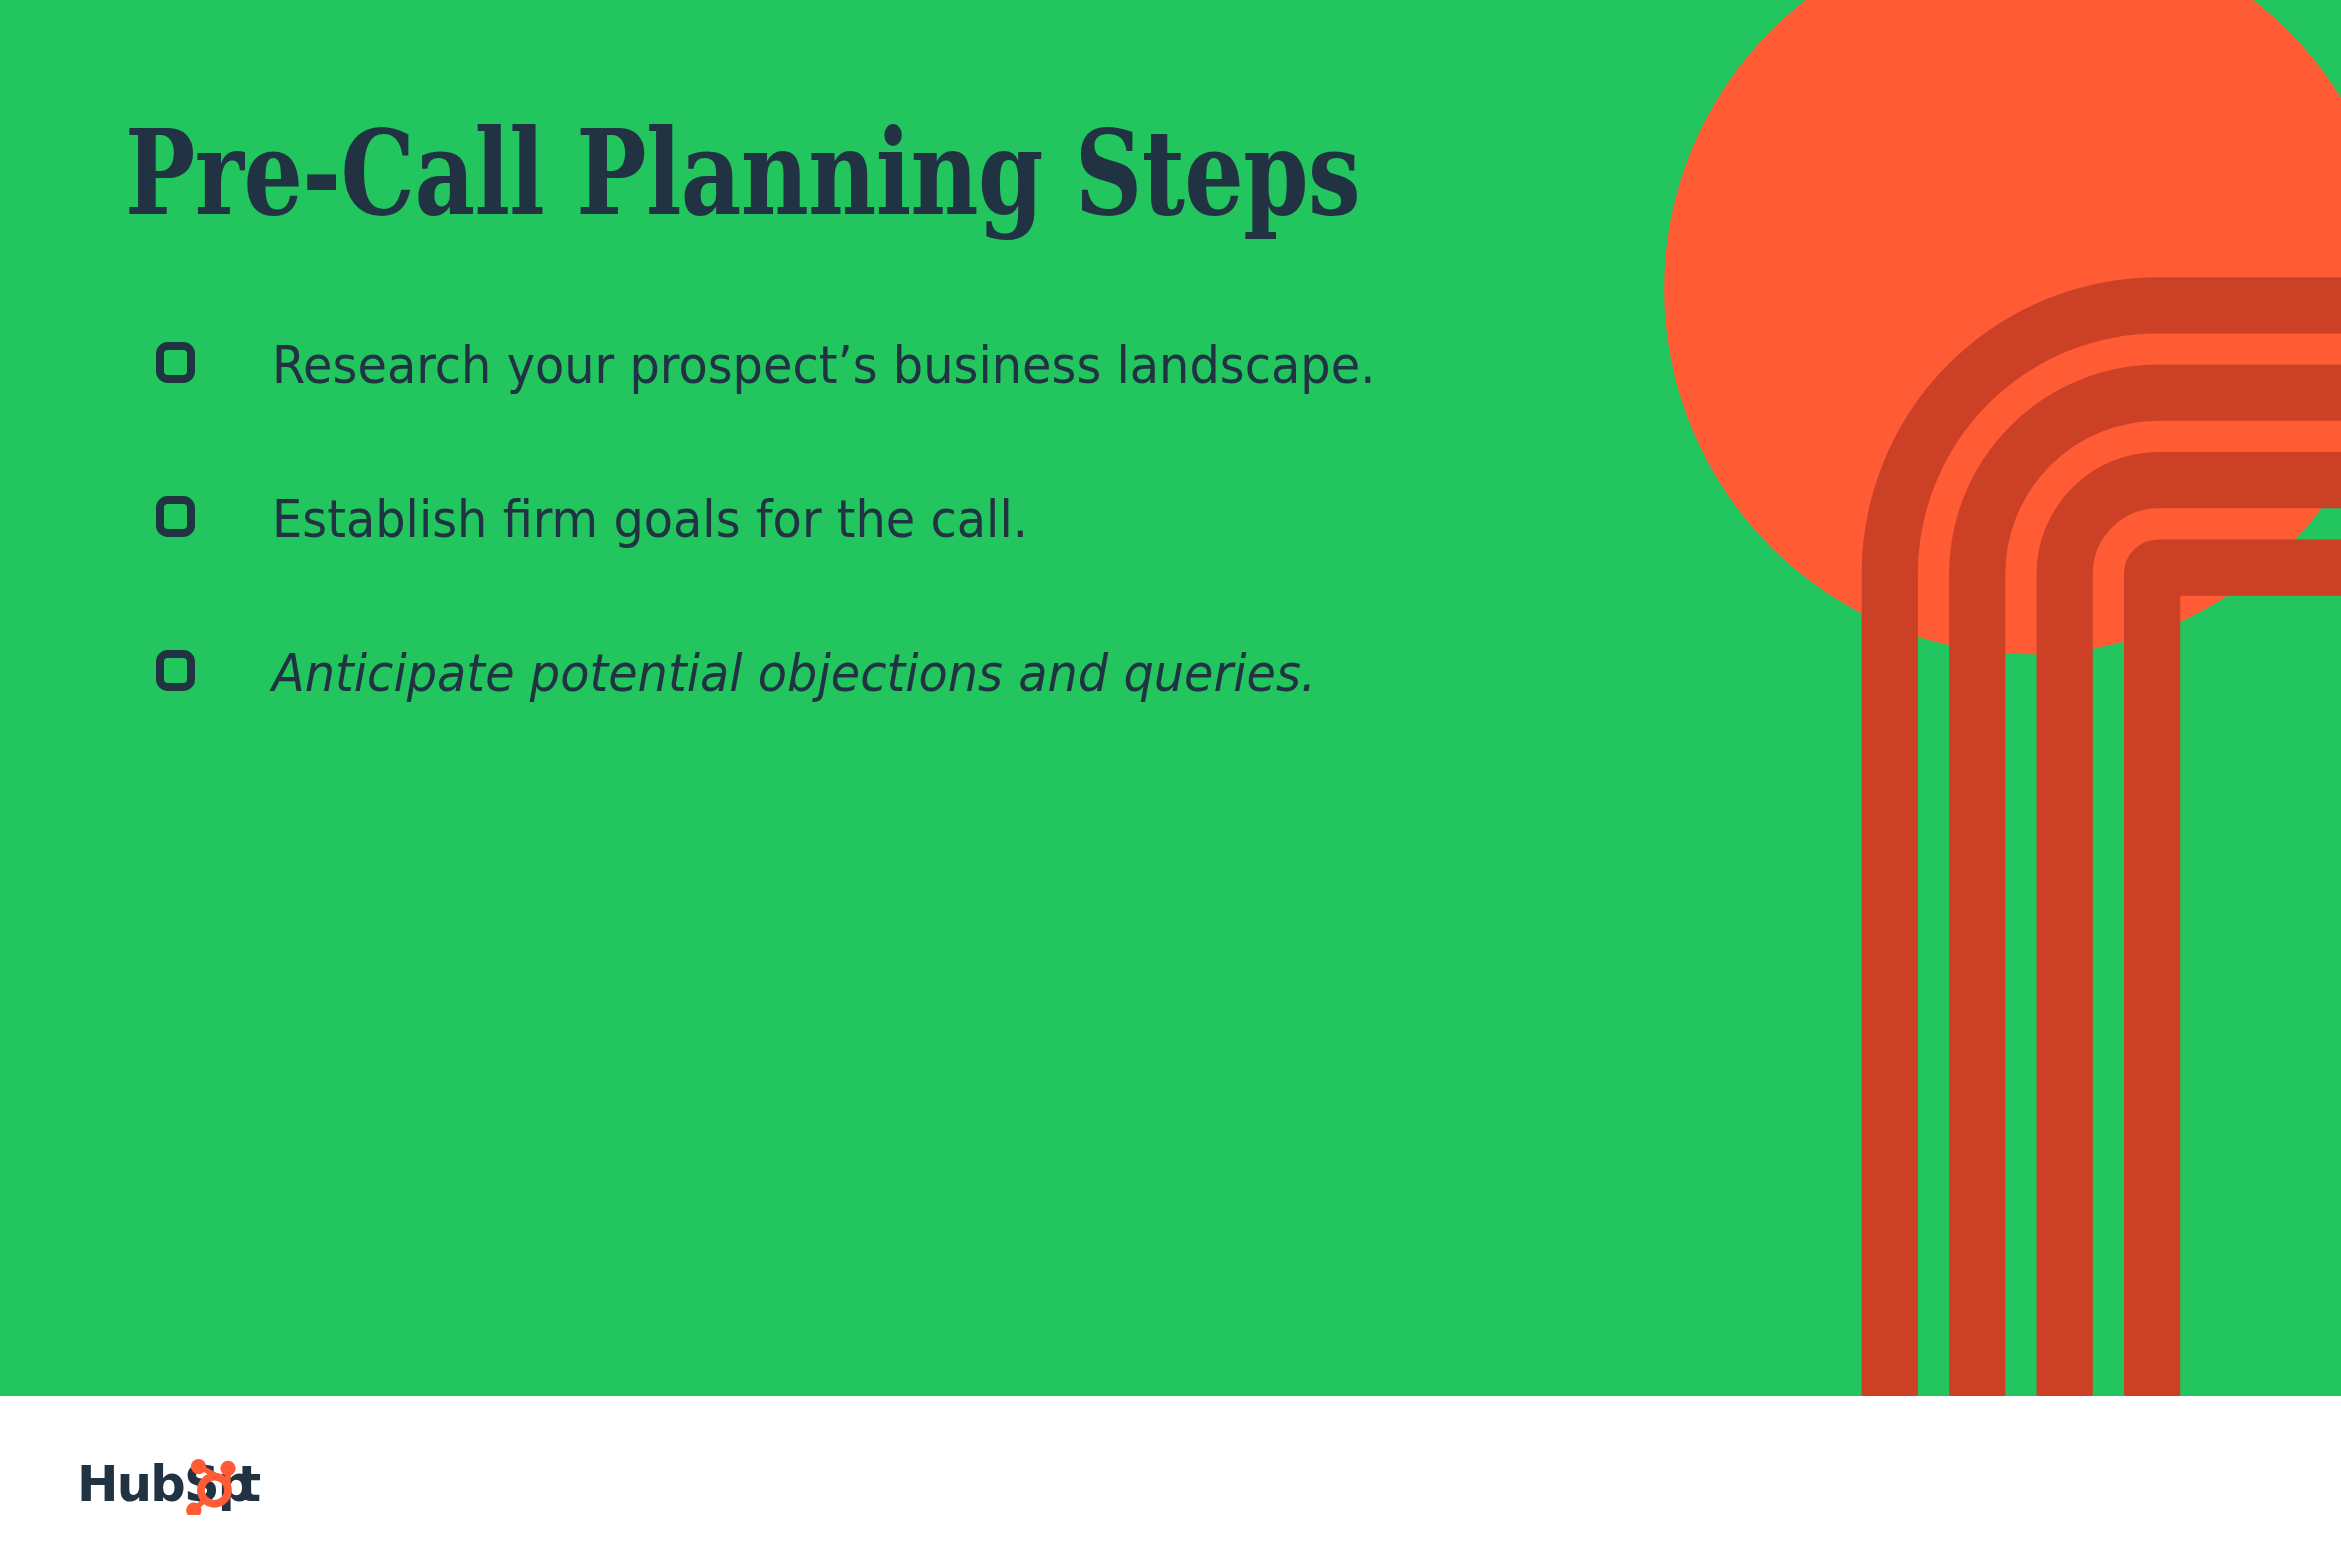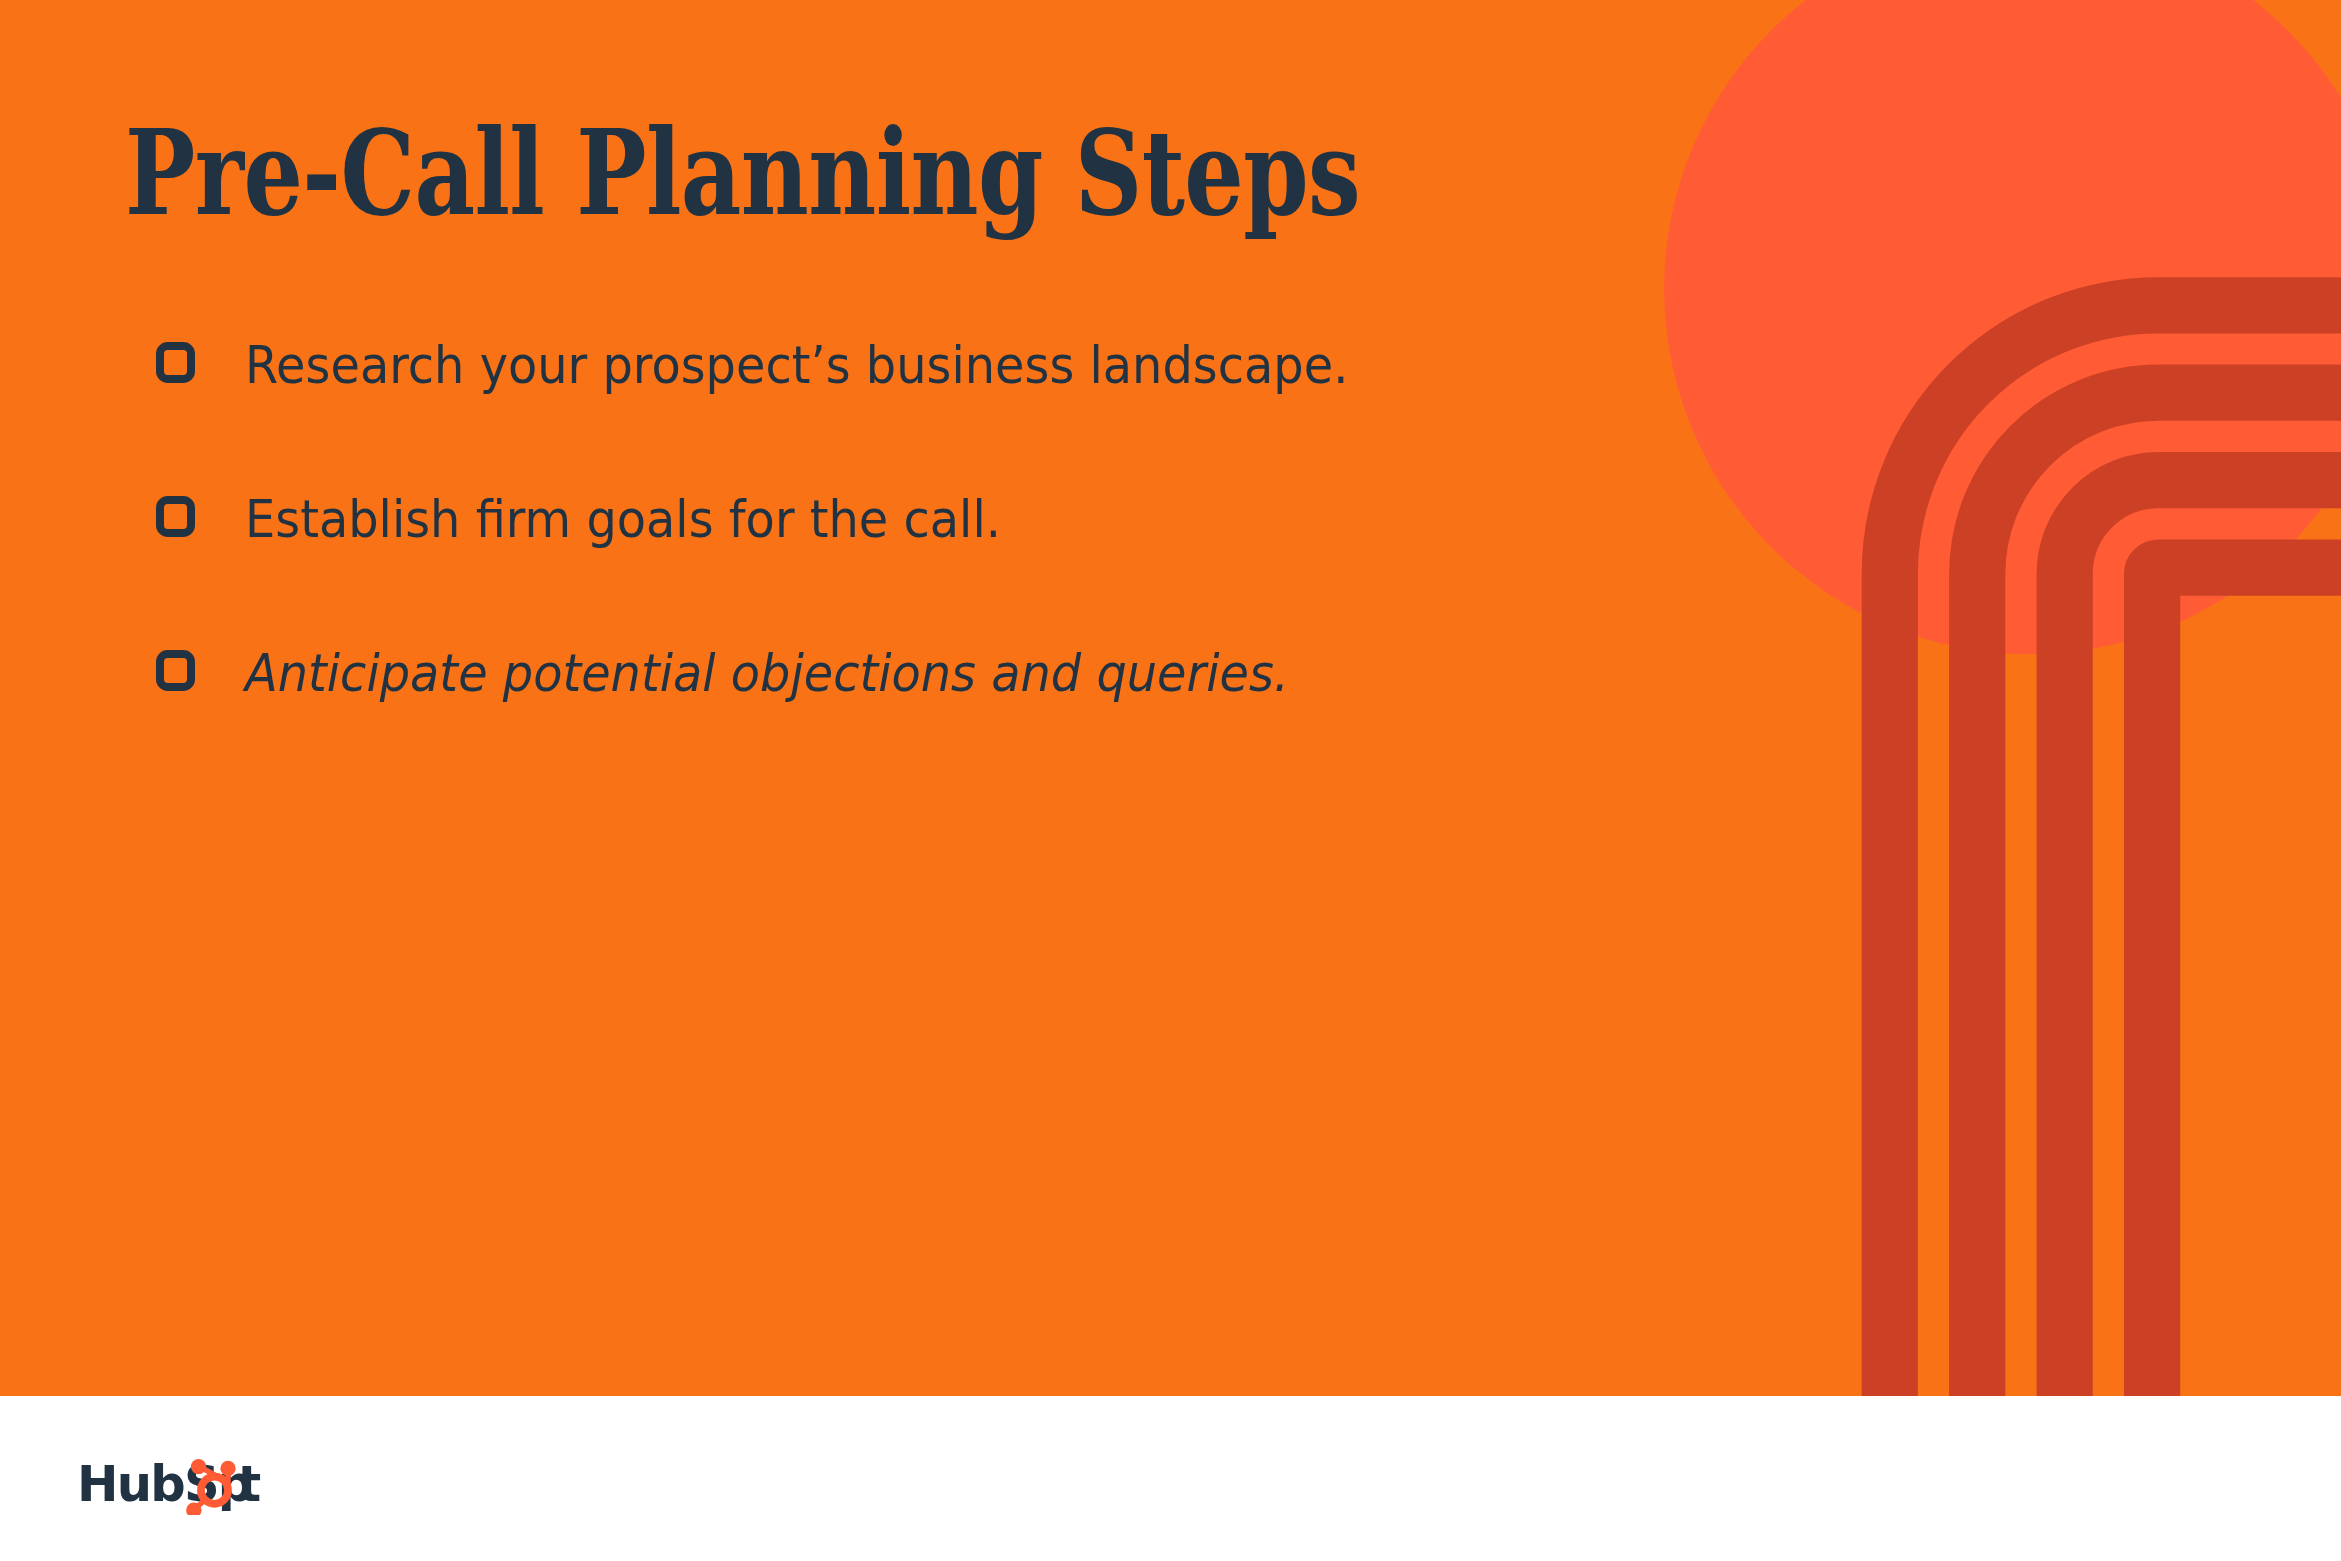--- a/index.html
+++ b/index.html
@@ -23,21 +23,21 @@
     overflow: hidden;
   }
 
   
   .cream-panel {
     position: absolute;
     left: 0;
     top: 0;
     width: 2342px;
     height: 1396px;
-    background: #f97316;
+    background: #22c55e;
     overflow: hidden;
   }
 
   
   .decor-art {
     position: absolute;
     right: 0;
     top: 0;
     width: 703px;
     height: 1396px;
@@ -75,20 +75,21 @@
     width: 1639px;
     margin: 0;
     padding: 0;
     list-style: none;
   }
   .check-item {
     display: flex;
     align-items: flex-start;
     height: 79px;
     margin: 0 0 75px 0;
+    gap: 27px;
   }
   .check-item:last-child {
     margin-bottom: 0;
     font-style: italic;
   }
   .checkbox {
     flex: 0 0 auto;
     width: 39px;
     height: 41px;
     box-sizing: border-box;

